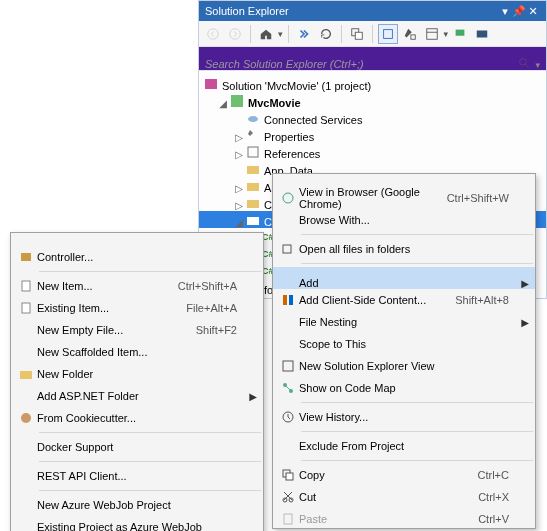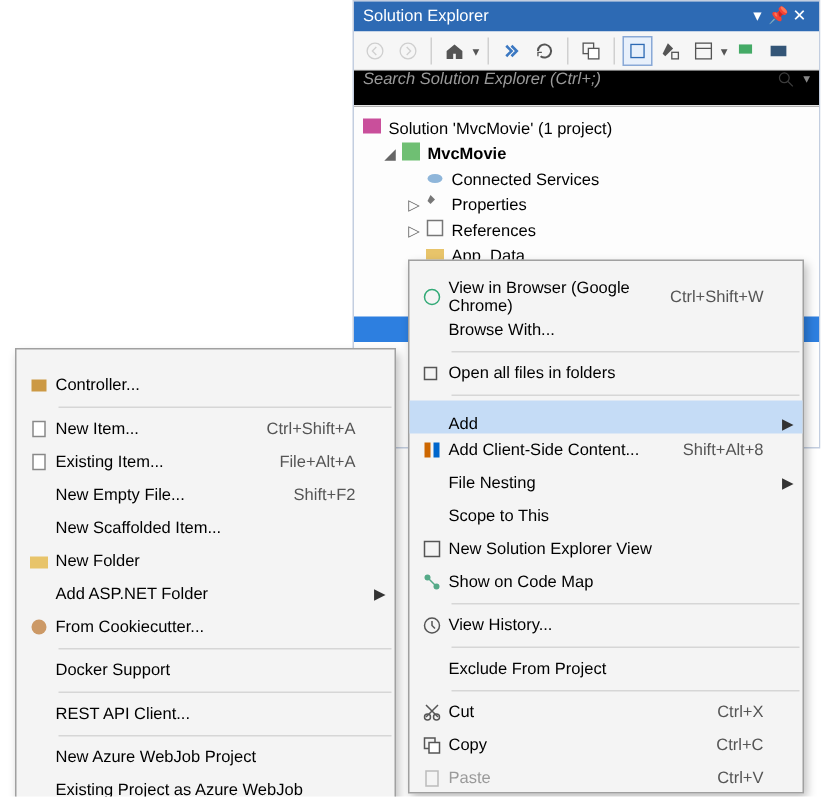--- a/index.html
+++ b/index.html
@@ -1,28 +1,28 @@
 <!DOCTYPE html>
 <html><head>
 <meta charset="utf-8">
 <style>
   * { box-sizing: border-box; font-family: "Segoe UI", Tahoma, sans-serif; font-size: 11px; }
   body { margin: 0; width: 547px; height: 531px; background:#fff; overflow:hidden; position:relative; }
   
-  .panel { position:absolute; right:0; top:0; width:312px; border:1px solid #c3cee0; background:#fdfdfd; }
+  .panel { position:absolute; right:0; top:0; width:349px; border:1px solid #c3cee0; background:#fdfdfd; }
   .titlebar { background:#2d6ab4; color:#fff; height:20px; line-height:20px; padding:0 6px; display:flex; align-items:center; }
   .titlebar .title { flex:1; font-size:11px; }
   .titlebar .winbtn { width:14px; text-align:center; cursor:default; }
   .toolbar { height:26px; display:flex; align-items:center; padding:0 4px; gap:2px; border-bottom:1px solid #e4e4e4; background:#f6f6f6;}
   .tbtn { width:20px; height:20px; display:flex; align-items:center; justify-content:center; border:1px solid transparent; color:#555;}
   .tbtn svg { width:14px; height:14px; }
   .tbtn.disabled { opacity:.35; }
   .tbtn.boxed { border:1px solid #8aa9d6; background:#e8f0fb; }
   .sep { width:1px; height:18px; background:#d0d0d0; margin:0 3px;}
-  .searchbar { height:24px; display:flex; align-items:flex-start; padding:0 6px; border-bottom:1px solid #e4e4e4; color:#666; background:#000000;}
+  .searchbar { height:24px; display:flex; align-items:flex-end; padding:0 6px; border-bottom:1px solid #e4e4e4; color:#666; background:#4c1d95;}
   .searchbar .ph { flex:1; font-style:italic; color:#999; }
   .searchbar svg { width:13px; height:13px; opacity:.6; }
   .tree { padding:4px 0 2px 0; }
   .trow { height:17px; display:flex; align-items:flex-end; white-space:nowrap; }
   .trow .gl { width:12px; text-align:center; color:#666; font-size:10px; display:inline-block; }
   .trow.sel { background:#2d7fe0; color:#fff; }
   .trow.sel .ico path, .trow.sel .ico rect { fill:#fff; }
   .ico { width:16px; height:16px; display:inline-flex; align-items:center; justify-content:center; margin-right:3px;}
   .ico svg { width:14px; height:14px; }
   .lbl { }
@@ -333,38 +333,38 @@
   </div>
   <div class="mdiv"></div>
   <div class="mrow">
       <span class="micon"></span>
       <span class="mlbl">Exclude From Project</span>
     </div>
   <div class="mdiv"></div>
   <div class="mrow">
     <span class="micon">
         <svg viewBox="0 0 14 14">
+          <rect x="2" y="2" width="7" height="7" fill="none" stroke="#555"></rect>
+          <rect x="5" y="5" width="7" height="7" fill="#fff" stroke="#555"></rect>
+        </svg>
+      </span>
+    <span class="mlbl">Copy</span>
+      <span class="scut">Ctrl+C</span>
+  </div>
+  <div class="mrow">
+    <span class="micon">
+        <svg viewBox="0 0 14 14">
           <circle cx="4" cy="10" r="2" fill="none" stroke="#555"></circle>
           <circle cx="10" cy="10" r="2" fill="none" stroke="#555"></circle>
           <path d="M3 2l8 8M11 2l-8 8" stroke="#555"></path>
         </svg>
       </span>
     <span class="mlbl">Cut</span>
       <span class="scut">Ctrl+X</span>
   </div>
-  <div class="mrow">
-    <span class="micon">
-        <svg viewBox="0 0 14 14">
-          <rect x="2" y="2" width="7" height="7" fill="none" stroke="#555"></rect>
-          <rect x="5" y="5" width="7" height="7" fill="#fff" stroke="#555"></rect>
-        </svg>
-      </span>
-    <span class="mlbl">Copy</span>
-      <span class="scut">Ctrl+C</span>
-  </div>
   <div class="mrow dis">
     <span class="micon">
         <svg viewBox="0 0 14 14">
           <rect x="3" y="2" width="8" height="10" fill="none" stroke="#bbb"></rect>
         </svg>
       </span>
     <span class="mlbl">Paste</span>
       <span class="scut">Ctrl+V</span>
   </div>
   <div class="mrow">

